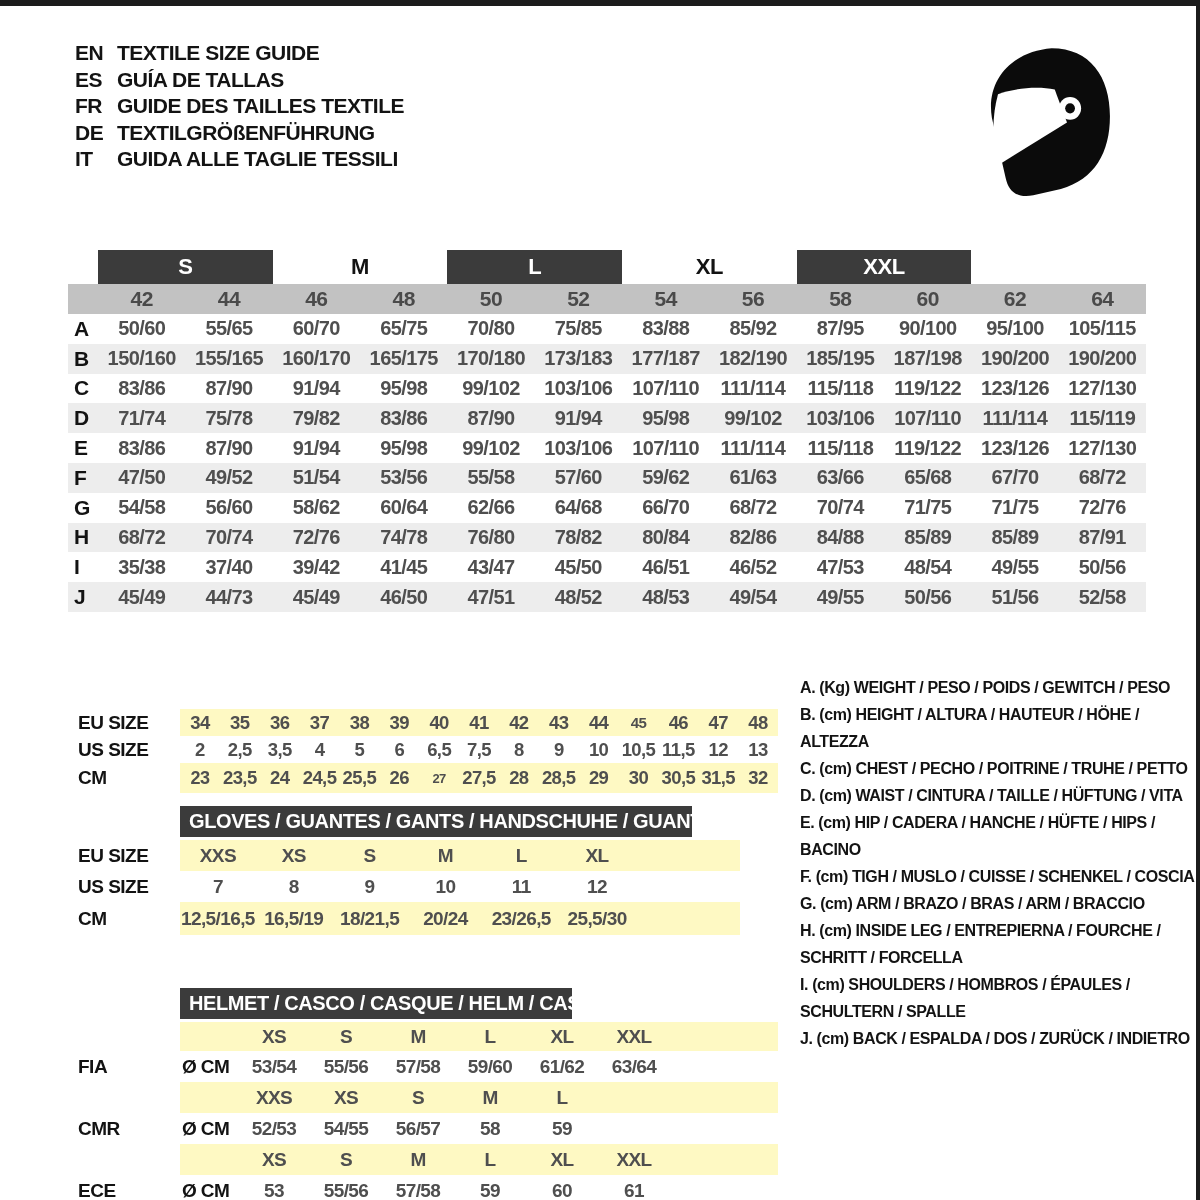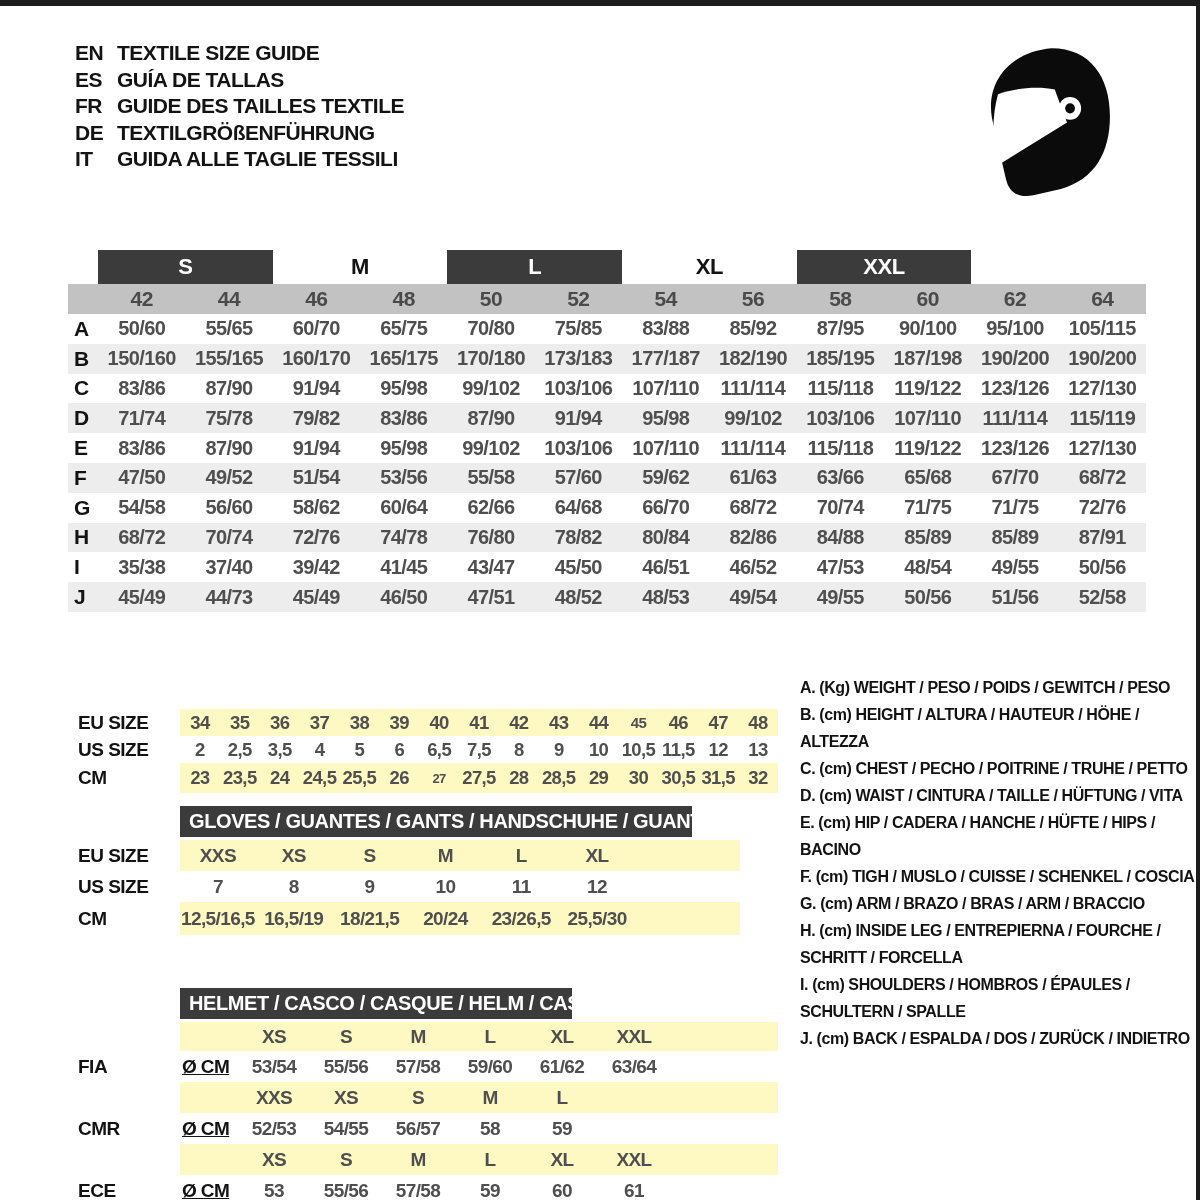--- a/index.html
+++ b/index.html
@@ -38,21 +38,21 @@
   #helmet-table{top:988px;width:730px;height:220px;}
   .subband{position:absolute;left:112px;top:0;height:31px;background:#3b3b3b;color:#ffffff;
     font-weight:bold;font-size:20px;display:flex;align-items:center;padding-left:9px;
     letter-spacing:-0.4px;box-sizing:border-box;white-space:nowrap;}
   .sublabel{position:absolute;left:10px;display:flex;align-items:center;font-weight:bold;
     font-size:19px;color:#131313;letter-spacing:-0.5px;white-space:nowrap;}
   .subrow{position:absolute;left:112px;display:flex;align-items:center;}
   .subrow.shaded{background:#fef9c3;}
   .subgrid{display:grid;height:100%;align-items:center;}
   .cell{text-align:center;font-weight:bold;color:#4f4f4f;letter-spacing:-0.6px;white-space:nowrap;}
-  .unit-cell{font-weight:bold;color:#4f4f4f;letter-spacing:-0.6px;padding-left:2px;box-sizing:border-box;text-decoration:underline;}
+  .unit-cell{font-weight:bold;color:#4f4f4f;letter-spacing:-0.6px;padding-left:2px;box-sizing:border-box;}
 
   
   #legend{position:absolute;left:800px;top:674px;width:398px;}
   .legend-item{font-weight:bold;font-size:16px;color:#131313;line-height:27px;letter-spacing:-0.4px;}
 </style>
 </head>
 <body>
 
 <div class="edge-top"></div>
 <div class="edge-right"></div>

